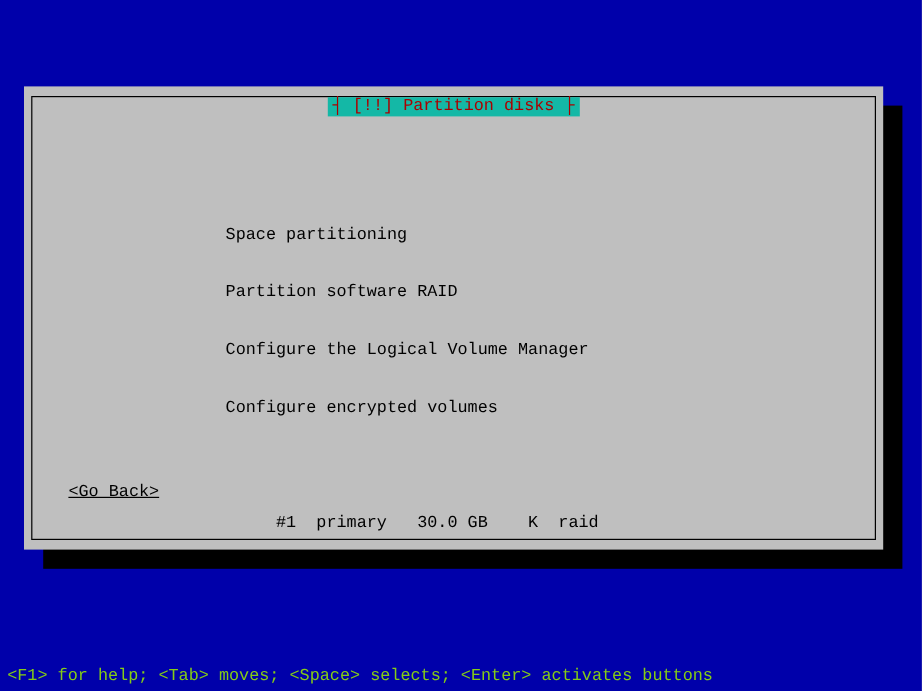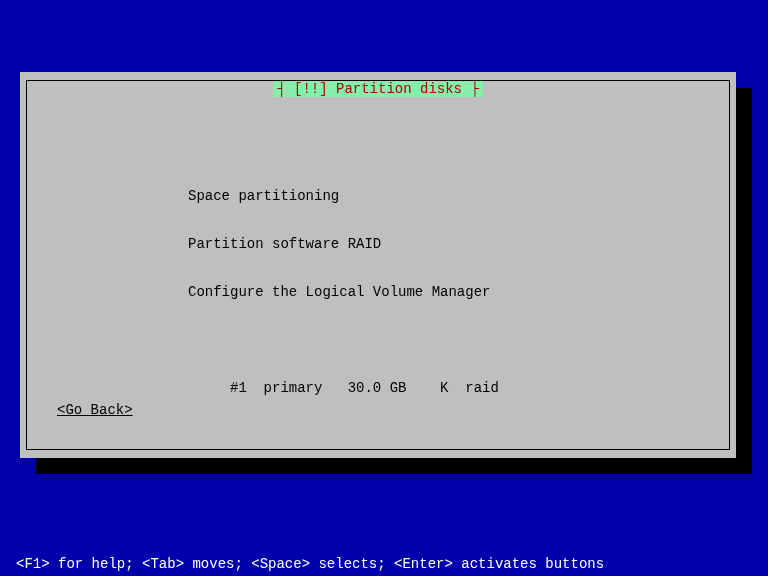--- a/index.html
+++ b/index.html
@@ -37,21 +37,21 @@
     right: 6px;
     top: 8px;
     bottom: 8px;
     border: 1px solid #000;
   }
   .title {
     position: absolute;
     top: 0px;
     left: 50%;
     transform: translateX(-50%);
-    background: #86efac;
+    background: #14b8a6;
     color: #aa0000;
     padding: 0 4px;
     white-space: pre;
   }
   .content {
     position: absolute;
     left: 14px;
     right: 14px;
     top: 36px;
     white-space: pre-wrap;
@@ -73,41 +73,42 @@
     left: 37px;
     top: 330px;
     white-space: pre;
     cursor: pointer;
     text-decoration: underline;
   }
   .helpbar {
     position: absolute;
     left: 0;
     bottom: 4px;
-    color: #ffffff;
+    color: #84cc16;
     white-space: pre;
-    padding-left: 16px;
+    padding-left: 6px;
   }
 </style>
 </head>
 <body>
 
 <div class="shadow"></div>
 
 <div class="dialog">
   <div class="dborder">
     <div class="title"><span>┤ </span><span>[!!] Partition disks</span><span> ├</span></div>
   </div>
 
   <div class="content">
 
     <div class="menu">
       <div class="item">Space partitioning</div>
       <div class="item">Partition software RAID</div>
       <div class="item">Configure the Logical Volume Manager</div>
+      <div class="item">Configure encrypted volumes</div>
       <div class="spacer"></div>
       <div class="item">     #1  primary   30.0 GB    K  raid</div>
       
       
       
       
       
       
       
     </div>

